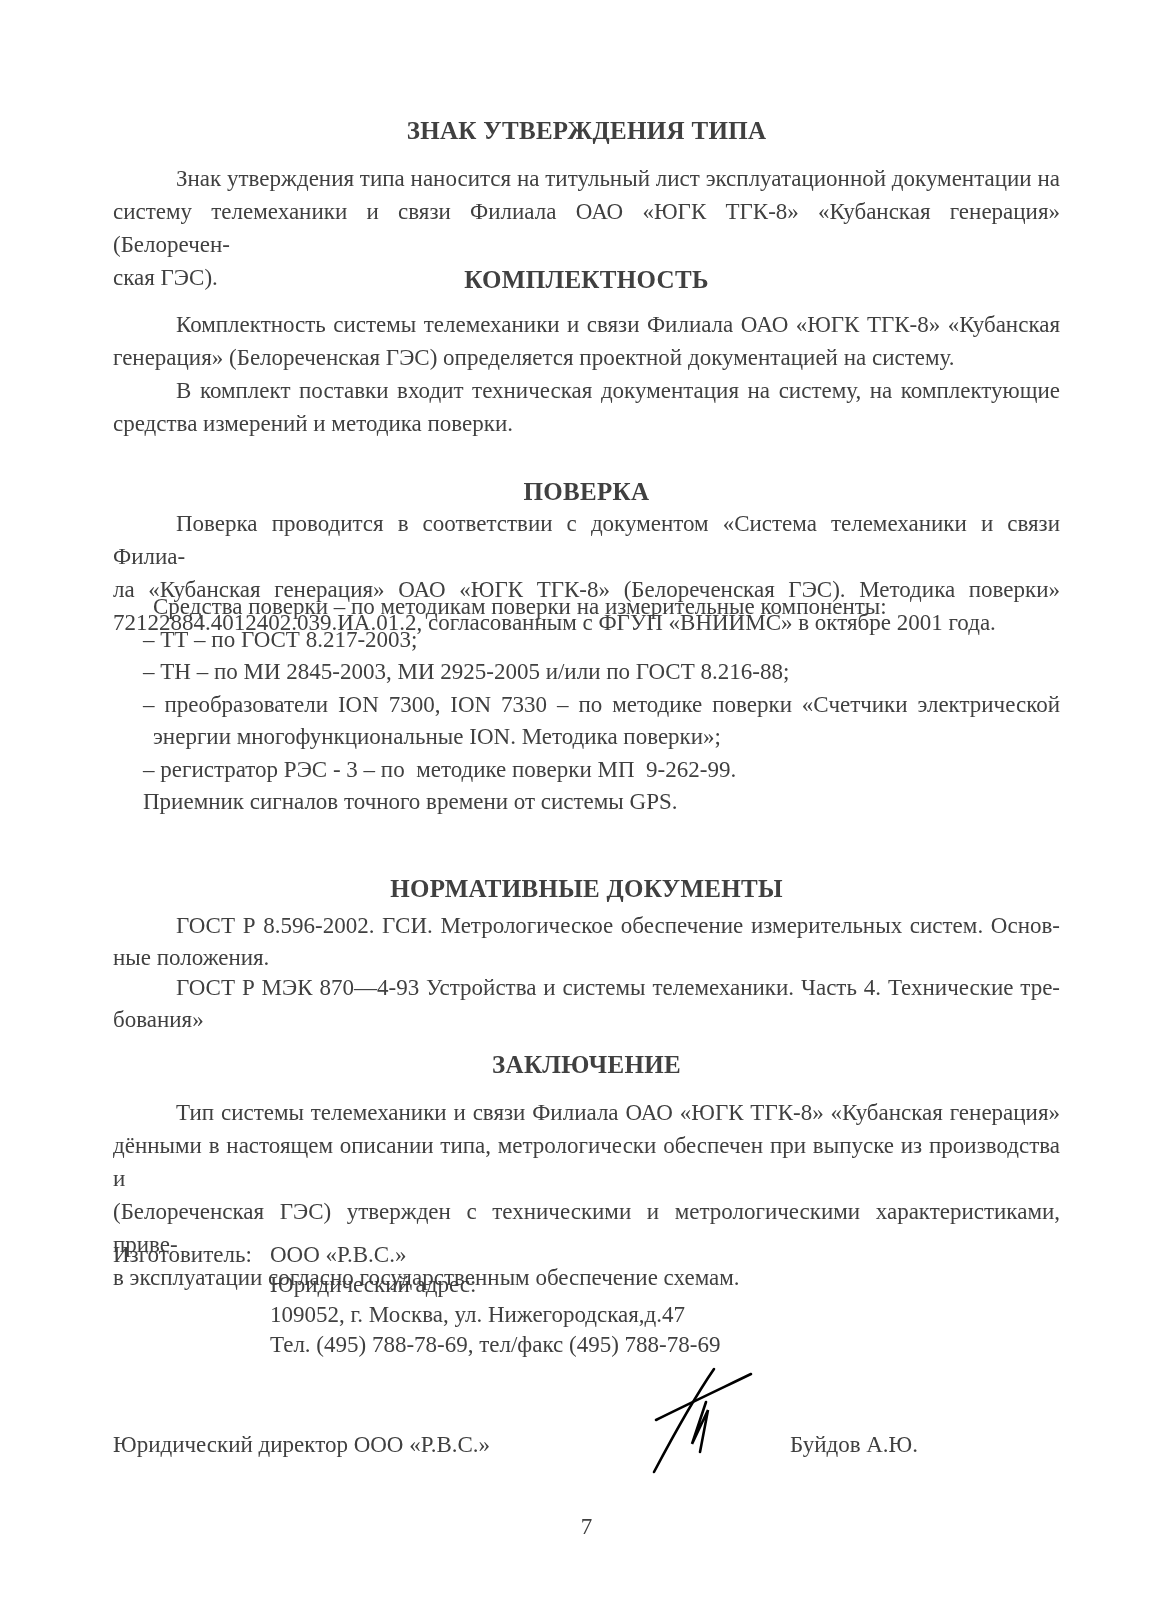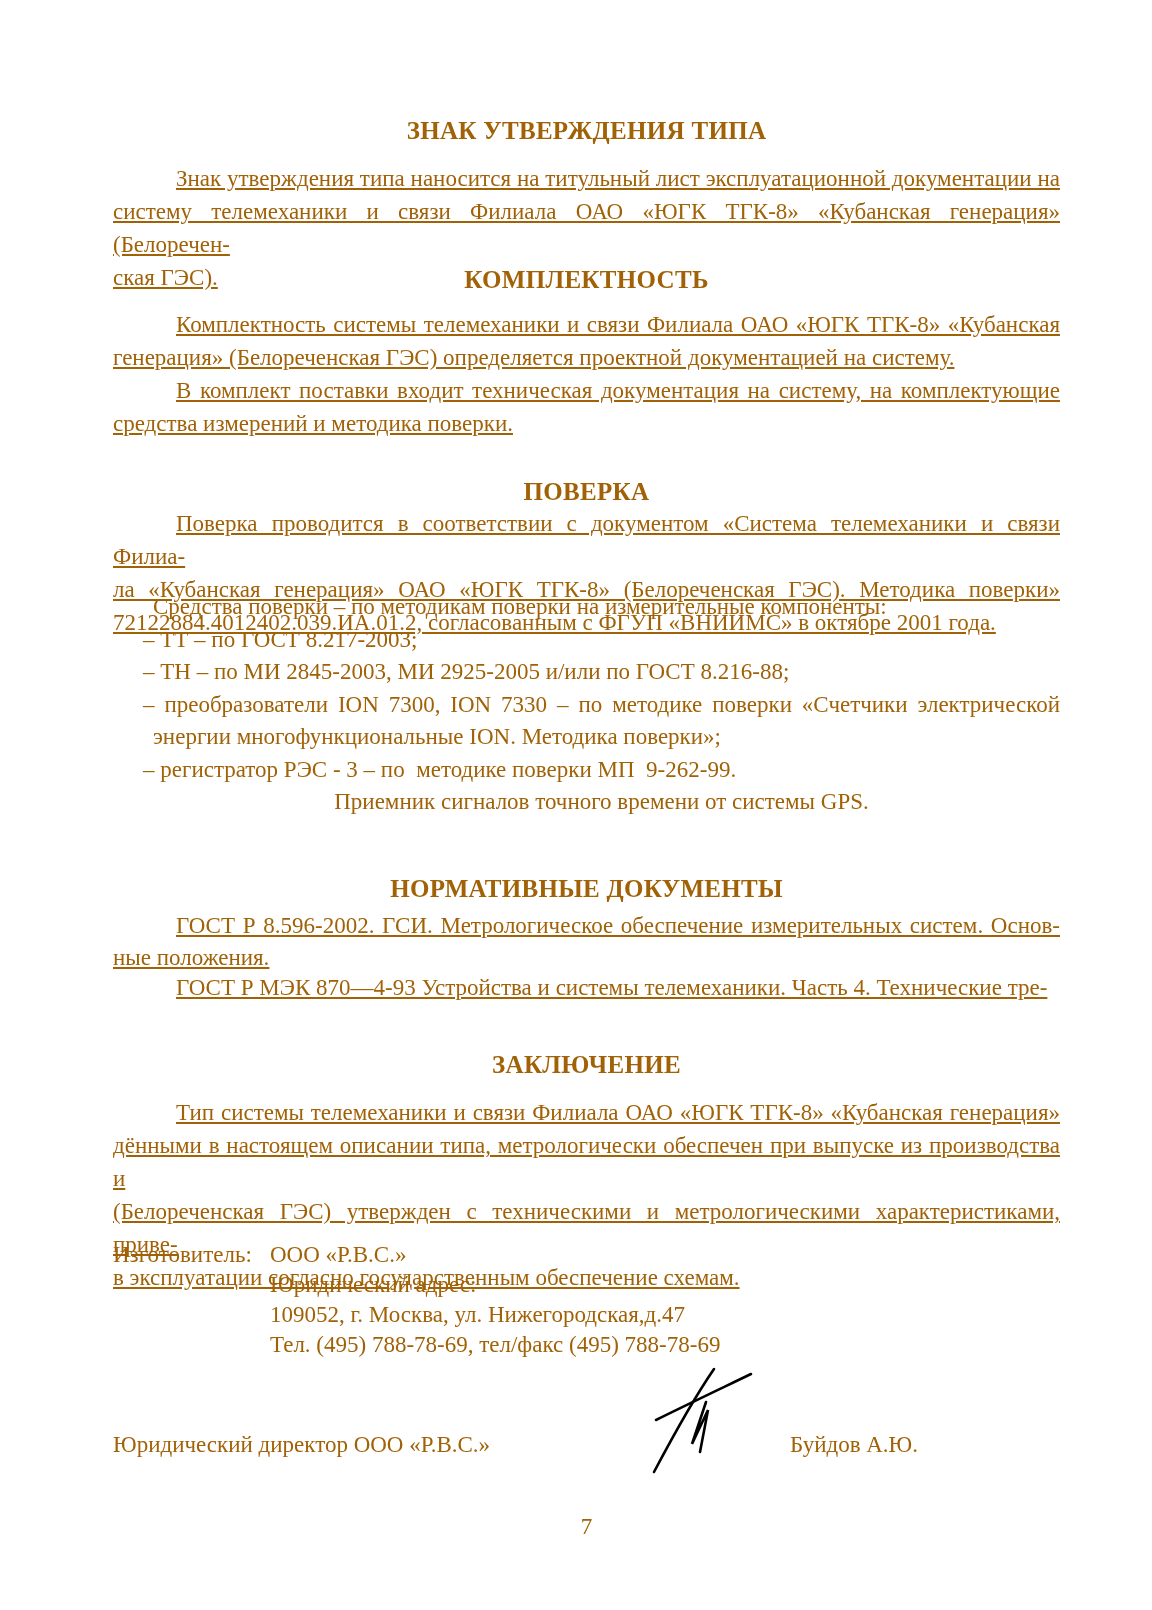--- a/index.html
+++ b/index.html
@@ -1,54 +1,54 @@
 <!DOCTYPE html>
 <html lang="ru"><head>
 <meta charset="utf-8">
 <style>
   html,body { margin:0; padding:0; background:#888; }
   .page {
     position:relative;
     width:1152px; height:1610px;
     margin:0 auto;
     background:#ffffff;
-    color:#a16207;
+    color:#404040;
     font-family:"Liberation Serif","DejaVu Serif",serif;
     font-size:23px;
     overflow:hidden;
   }
   .heading {
     position:absolute;
     left:113px; width:947px;
     text-align:center;
     font-weight:bold;
     font-size:25px;
     line-height:33px;
     letter-spacing:0.3px;
     white-space:pre-wrap;
   }
   .para {
     position:absolute;
     left:113px; width:947px;
     line-height:33px;
   }
-  .para .line { text-align:justify;text-decoration:underline; }
+  .para .line { text-align:justify; }
   .para .line:not(:last-child) { text-align-last:justify; }
   .para .line:first-child { text-indent:63px; }
   .lh32 { line-height:32px; }
   .vlist {
     position:absolute;
     left:113px; width:947px;
     line-height:32.5px;
   }
   .vlist .line { white-space:pre-wrap; }
   .vlist .line.intro { padding-left:40px; }
   .vlist .line.dash  { padding-left:30px; }
   .vlist .line.cont  { padding-left:40px; }
-  .vlist .line.plain { padding-left:30px;text-align:center; }
+  .vlist .line.plain { padding-left:30px; }
   .vlist .line.stretch {
     white-space:normal;
     text-align:justify;
     text-align-last:justify;
   }
   .manu {
     position:absolute;
     left:113px; top:1240px; width:947px;
     line-height:30px;
   }
@@ -103,20 +103,21 @@
       <div class="line plain">Приемник сигналов точного времени от системы GPS.</div>
     </div>
 
   <div class="heading" style="top:872px">НОРМАТИВНЫЕ ДОКУМЕНТЫ</div>
   <div class="para lh32" style="top:910px">
       <div class="line">ГОСТ Р 8.596-2002. ГСИ. Метрологическое обеспечение измерительных систем. Основ-</div>
       <div class="line">ные положения.</div>
     </div>
   <div class="para lh32" style="top:972px">
       <div class="line">ГОСТ Р МЭК 870—4-93 Устройства и системы телемеханики. Часть 4. Технические тре-</div>
+      <div class="line">бования»</div>
     </div>
 
   <div class="heading" style="top:1048px">ЗАКЛЮЧЕНИЕ</div>
   <div class="para" style="top:1096px">
       <div class="line">Тип системы телемеханики и связи Филиала ОАО «ЮГК ТГК-8» «Кубанская генерация»</div>
       <div class="line">дёнными в настоящем описании типа, метрологически обеспечен при выпуске из производства и</div>
       <div class="line">(Белореченская ГЭС) утвержден с техническими и метрологическими характеристиками, приве-</div>
       <div class="line">в эксплуатации согласно государственным обеспечение схемам.</div>
     </div>
 

